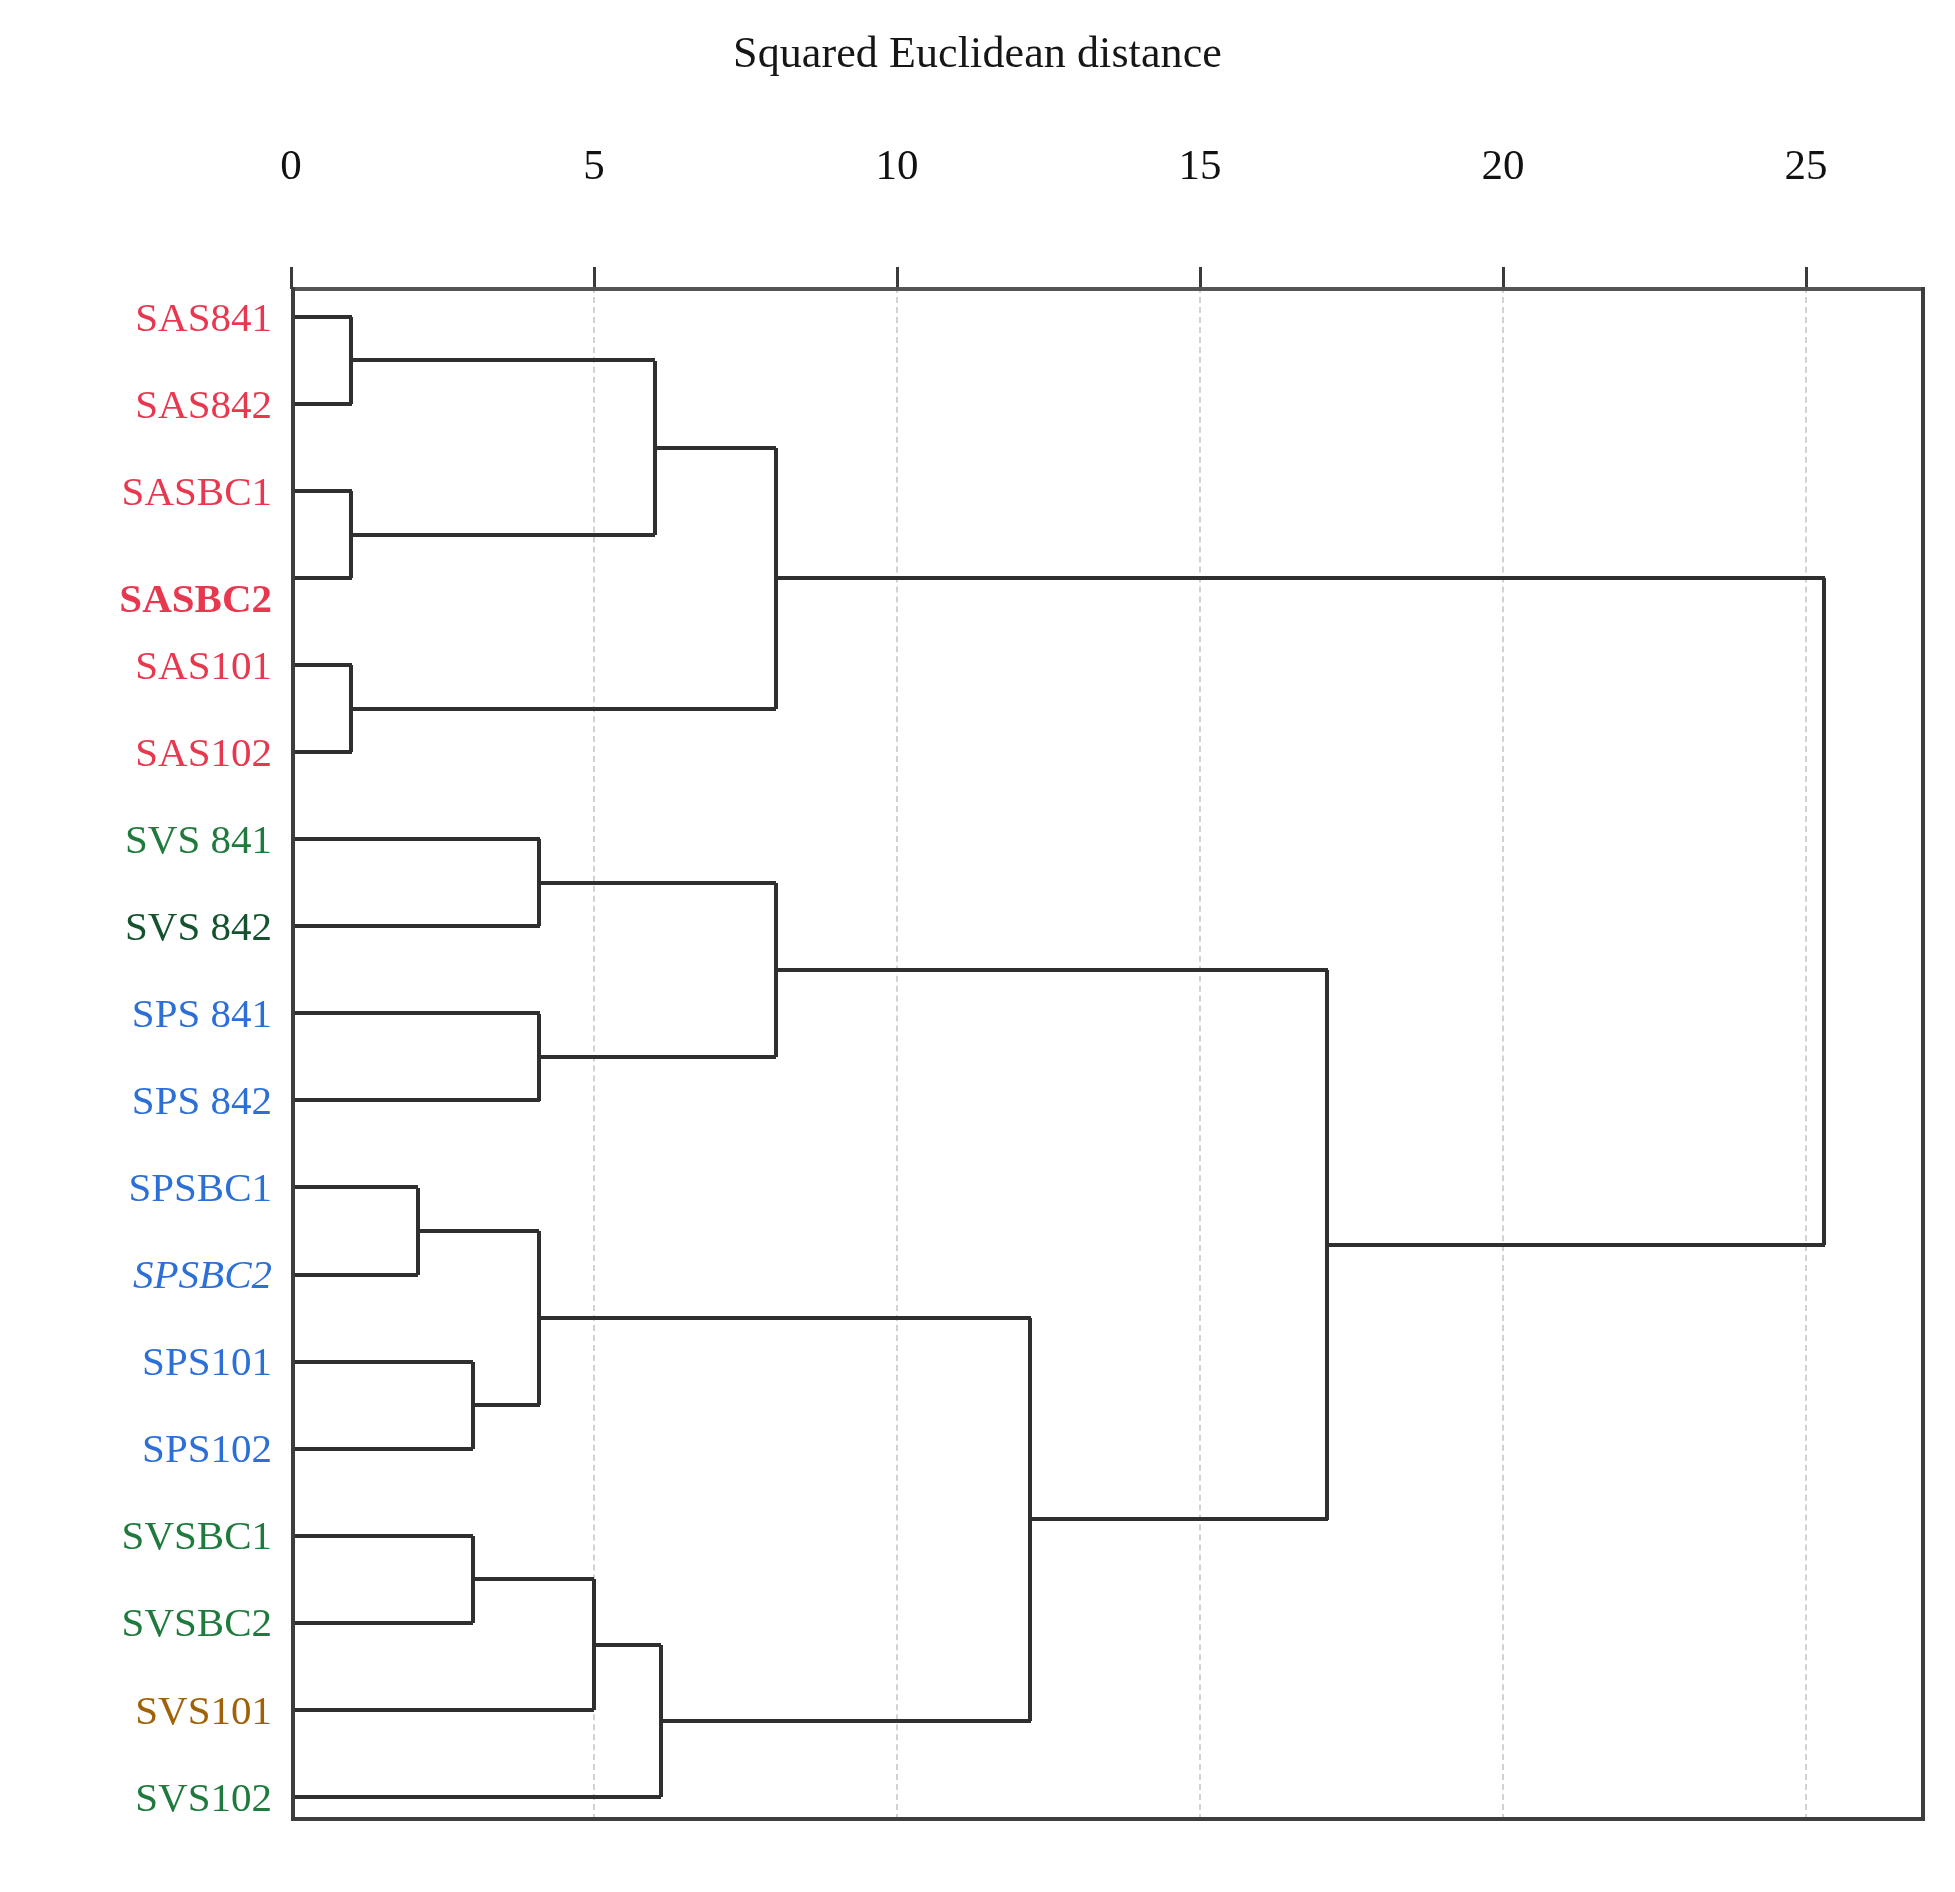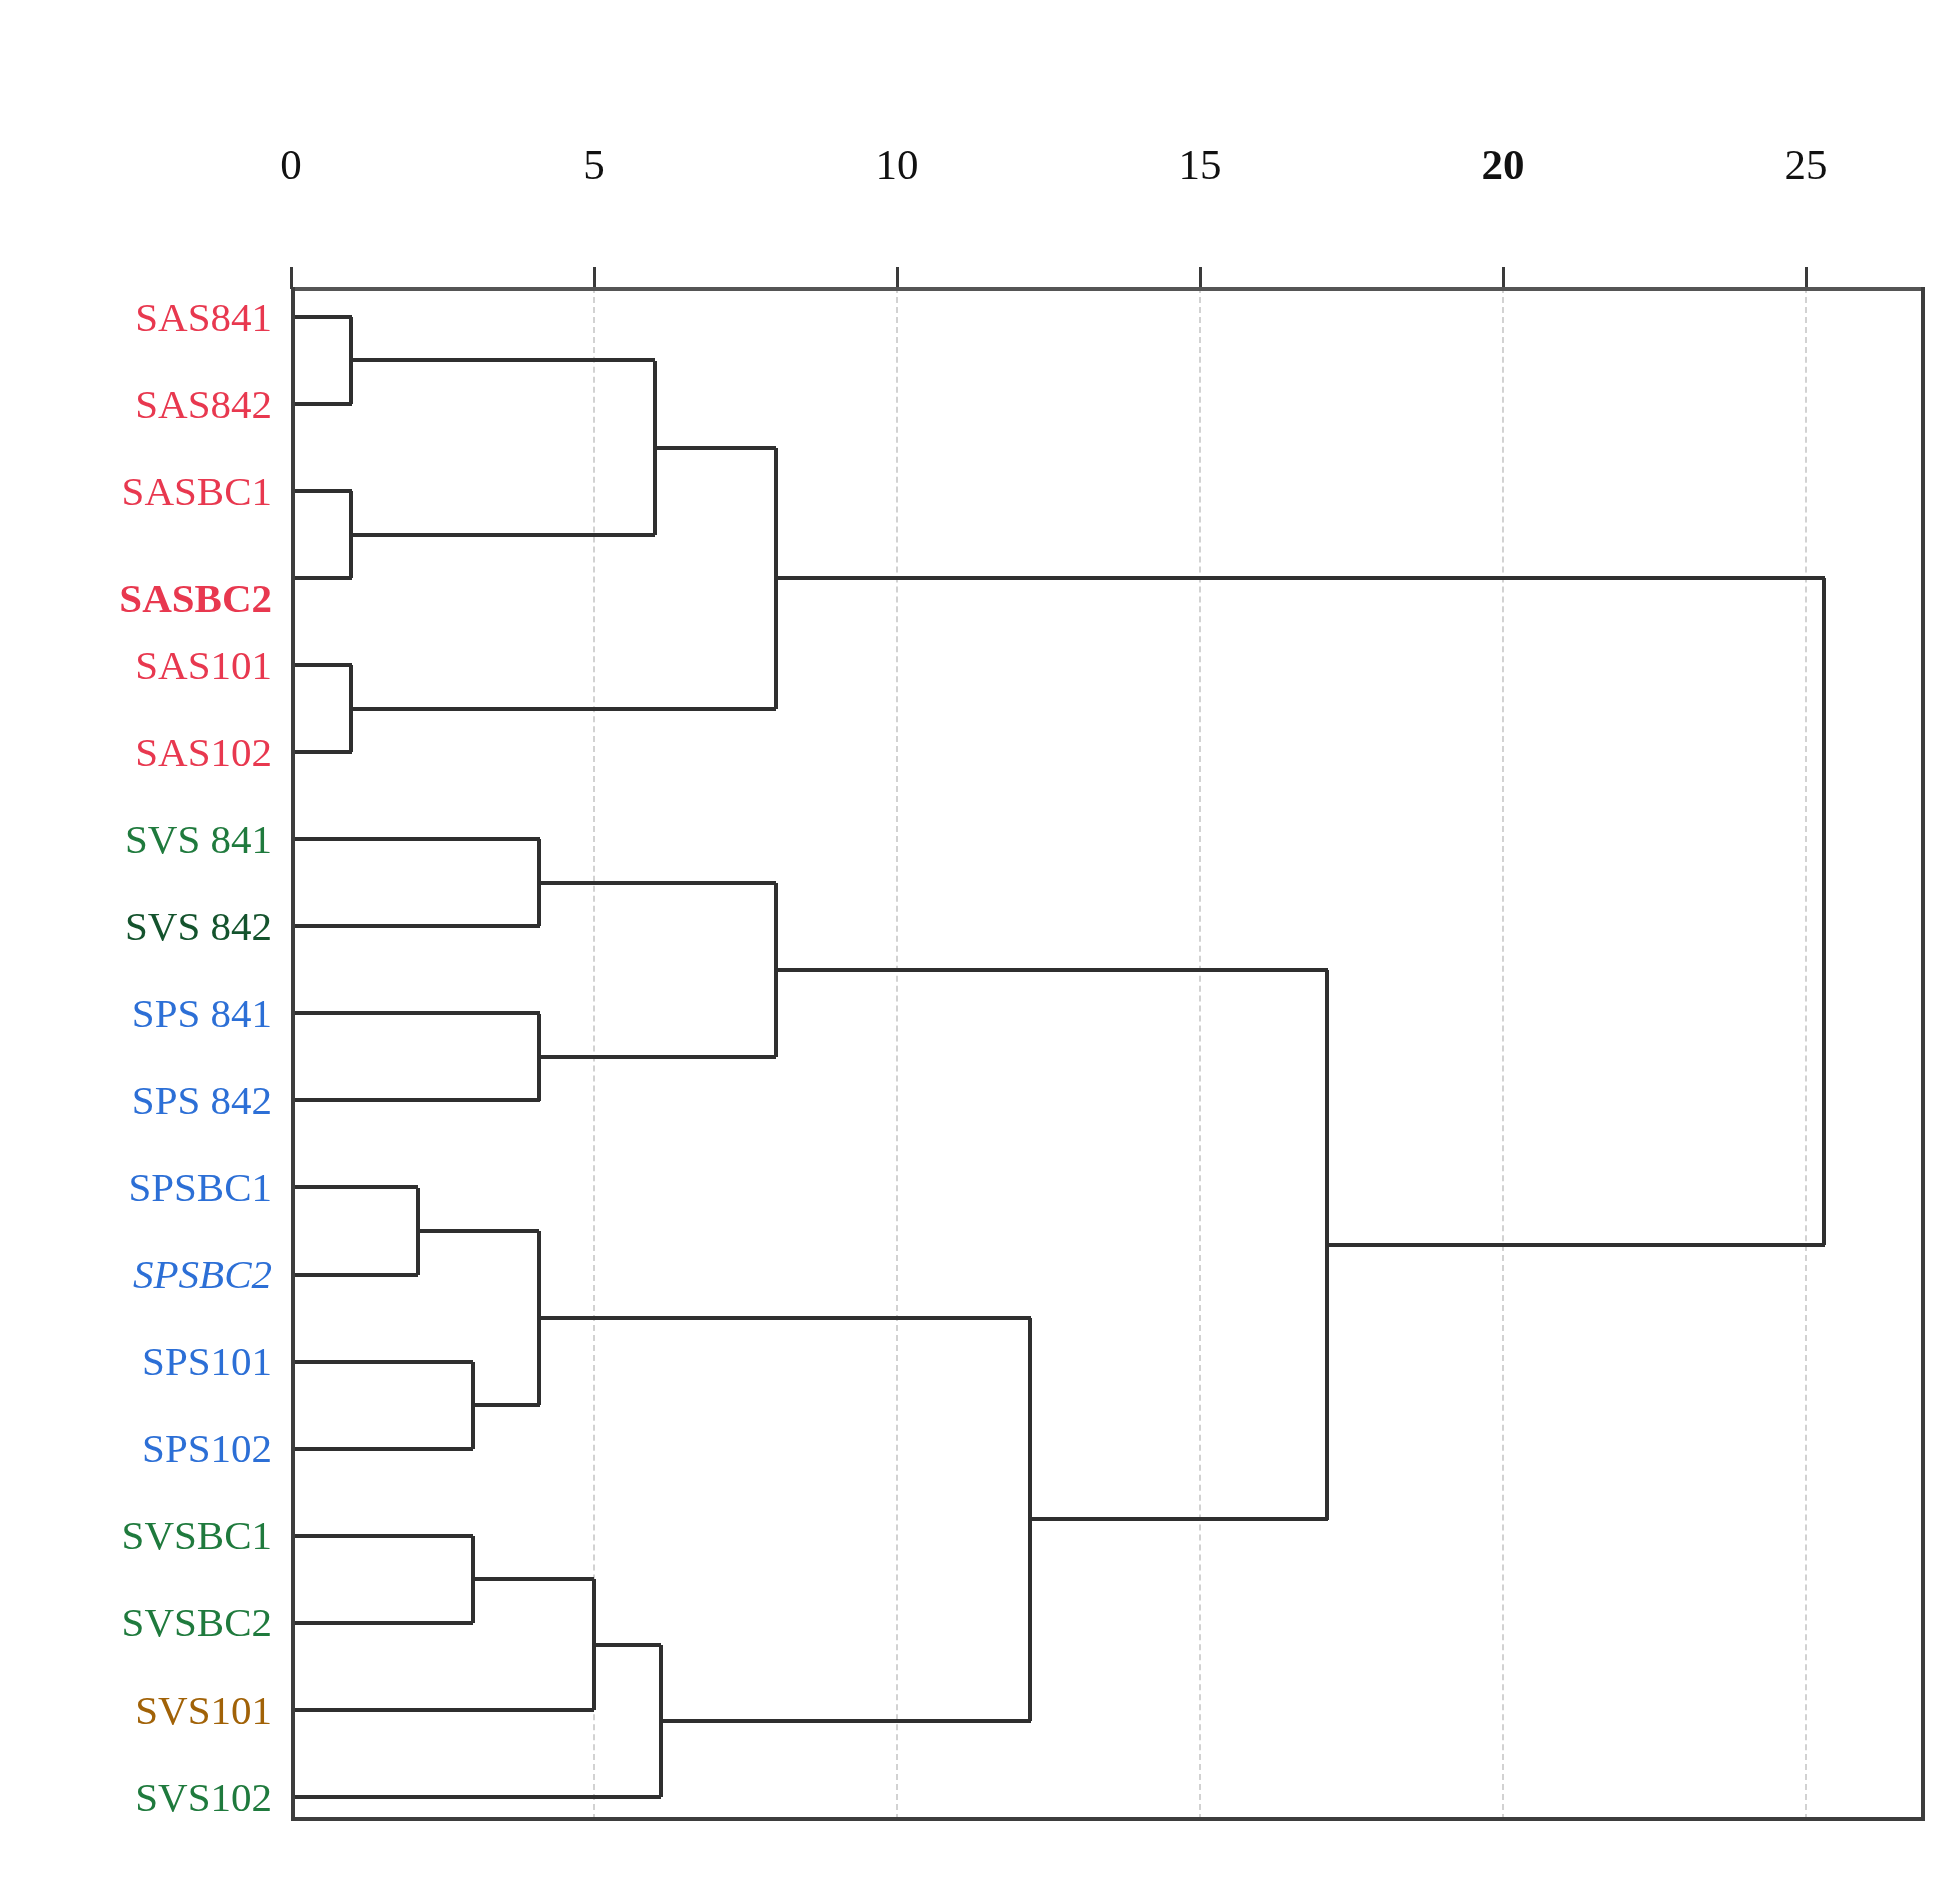--- a/index.html
+++ b/index.html
@@ -81,27 +81,28 @@
   .vline{
     position:absolute;
     width:4.3px;background:#2f2f2f;
   }
 </style>
 </head>
 <body>
 
 <div id="root">
 
+  <div id="chart-title">Squared Euclidean distance</div>
 
   <div id="xtick-labels">
       <div class="xtick-label" style="left: 291px;">0</div>
       <div class="xtick-label" style="left: 594px;">5</div>
       <div class="xtick-label" style="left: 897px;">10</div>
       <div class="xtick-label" style="left: 1200px;">15</div>
-      <div class="xtick-label" style="left: 1503px; font-weight: bold;">20</div>
+      <div class="xtick-label" style="left: 1503px;">20</div>
       <div class="xtick-label" style="left: 1806px;">25</div>
     </div>
 
   <div id="leaf-labels">
       <div class="leaf-label" style="top: 317px; color: rgb(232, 56, 79);">SAS841</div>
       <div class="leaf-label" style="top: 404px; color: rgb(232, 56, 79);">SAS842</div>
       <div class="leaf-label" style="top: 491px; color: rgb(232, 56, 79);">SASBC1</div>
       <div class="leaf-label" style="top: 598px; color: rgb(232, 56, 79); font-weight: bold;">SASBC2</div>
       <div class="leaf-label" style="top: 665px; color: rgb(232, 56, 79);">SAS101</div>
       <div class="leaf-label" style="top: 752px; color: rgb(232, 56, 79);">SAS102</div>

